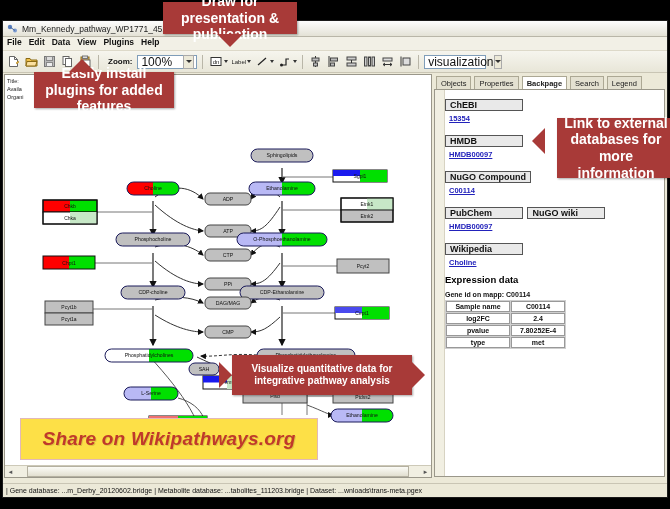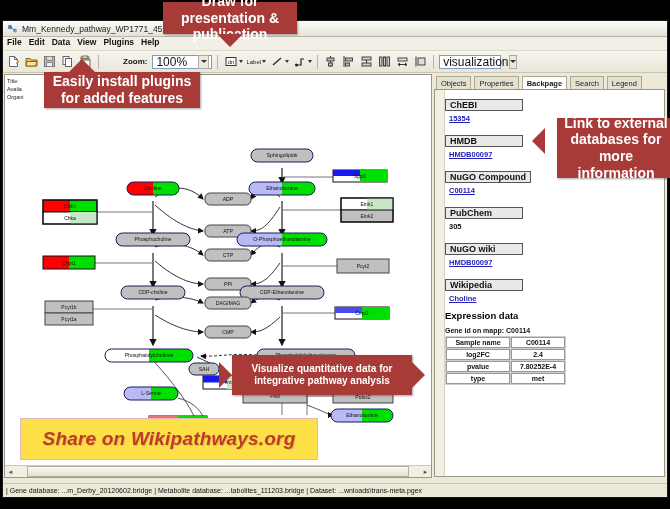--- a/index.html
+++ b/index.html
@@ -19,21 +19,21 @@
   .menubar{height:14px;background:#f2f0e6;display:flex;align-items:flex-start;padding:0 4px;box-sizing:border-box;
            border-bottom:1px solid #ddd9c9;}
   .menubar span{font-size:8.5px;color:#111;margin-right:7px;font-weight:bold;}
 
   
   .toolbar{height:22px;background:linear-gradient(#f6f5ee,#e8e6d8);display:flex;align-items:center;
            padding:0 3px;box-sizing:border-box;border-bottom:1px solid #c9c5b4;gap:3px;}
   .tbtn{width:15px;height:15px;display:flex;align-items:center;justify-content:center;}
   .tbtn svg{display:block;}
   .sep{width:1px;height:14px;background:#b9b6a8;margin:0 2px;}
-  .zoomlbl{font-size:8px;color:#111;margin:0 2px 0 19px;font-weight:bold;}
+  .zoomlbl{font-size:8px;color:#111;margin:0 2px 0 4px;font-weight:bold;}
   .combo{height:14px;border:1px solid #7f9db9;background:#fff;display:flex;align-items:center;
          justify-content:space-between;padding:0 2px 0 3px;box-sizing:border-box;font-size:12px;color:#111;}
   .combo .arw{width:9px;height:12px;background:#ece9d8;border:1px solid #aaa;display:flex;
               align-items:center;justify-content:center;}
   .caret{width:0;height:0;border-left:3px solid transparent;border-right:3px solid transparent;border-top:3px solid #333;}
   .dd{display:flex;align-items:center;gap:1px;}
   .minicaret{width:0;height:0;border-left:2.5px solid transparent;border-right:2.5px solid transparent;border-top:3px solid #333;}
 
   
   .content{position:absolute;left:0;top:52px;right:0;bottom:18px;display:flex;}
@@ -512,21 +512,20 @@
             <div class="dbhdr">ChEBI</div>
             <a class="dblink">15354</a>
 
             <div class="dbhdr">HMDB</div>
             <a class="dblink">HMDB00097</a>
 
             <div class="dbhdr">NuGO Compound</div>
             <a class="dblink">C00114</a>
 
             <div class="dbhdr">PubChem</div>
-            <span class="dbplain">305</span>
 
             <div class="dbhdr">NuGO wiki</div>
             <a class="dblink">HMDB00097</a>
 
             <div class="dbhdr">Wikipedia</div>
             <a class="dblink">Choline</a>
 
             <div class="exphdr">Expression data</div>
             <div class="geneid">Gene id on mapp: C00114</div>
 
@@ -556,21 +555,21 @@
     </div>
 
     <div class="statusbar">
       <span class="st">| Gene database: ...m_Derby_20120602.bridge | Metabolite database: ...tabolites_111203.bridge | Dataset: ...wnloads\trans-meta.pgex</span>
     </div>
   </div>
 
   <div class="callout" style="left:163px;top:2px;width:134px;height:32px;">Draw for presentation &amp; publication</div>
   <div class="arrow-d" style="left:217px;top:34px;"></div>
 
-  <div class="callout" style="left:44px;top:72px;width:156px;height:36px;">Easily install plugins for added features</div>
+  <div class="callout" style="left:34px;top:72px;width:140px;height:36px;">Easily install plugins for added features</div>
   <div class="arrow-u" style="left:69px;top:59px;"></div>
 
   <div class="callout" style="left:557px;top:118px;width:118px;height:60px;font-size:14px;">Link  to external databases  for more information</div>
   <div class="arrow-l" style="left:532px;top:128px;"></div>
 
   <div class="callout" style="left:232px;top:355px;width:180px;height:40px;font-size:10px;">Visualize quantitative data  for integrative pathway analysis</div>
   <div class="arrow-r" style="left:219px;top:362px;"></div>
   <div class="arrow-r" style="left:412px;top:362px;"></div>
 
   <div class="share">

